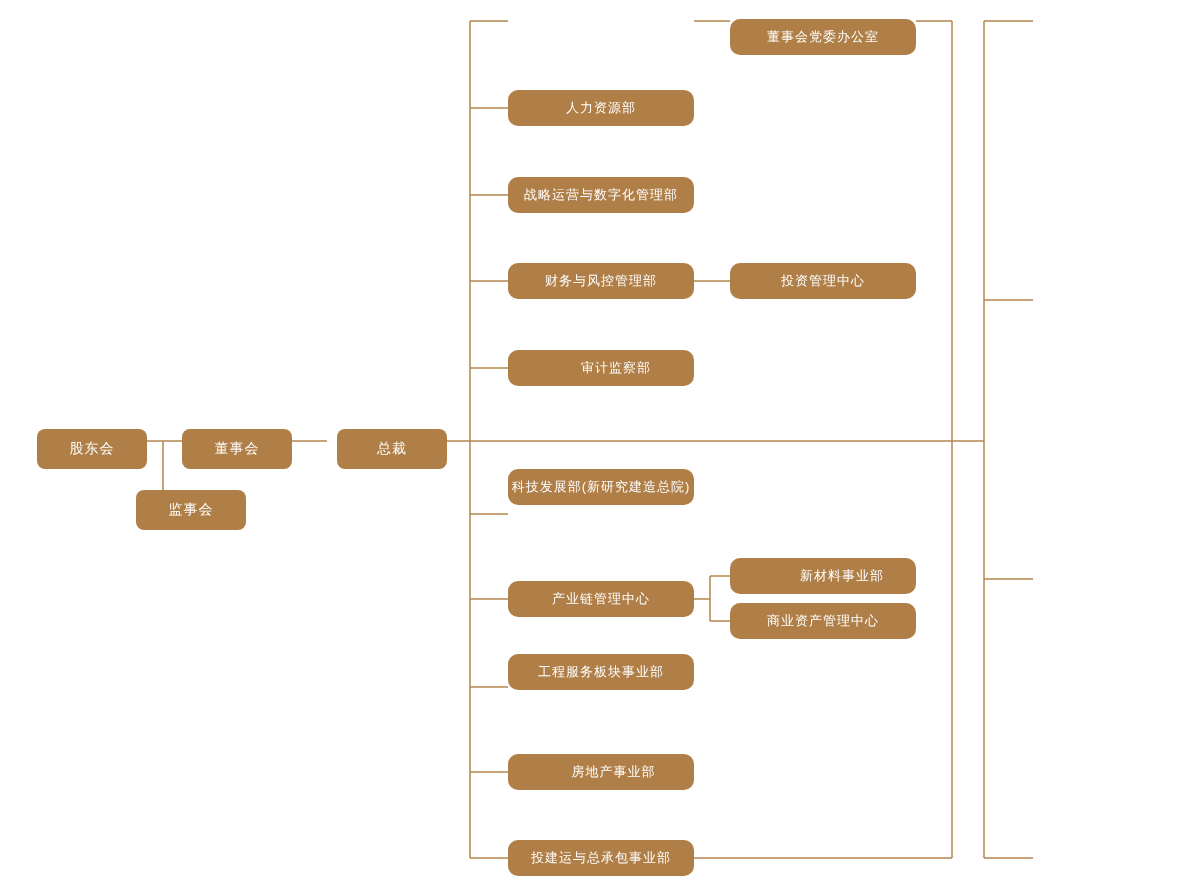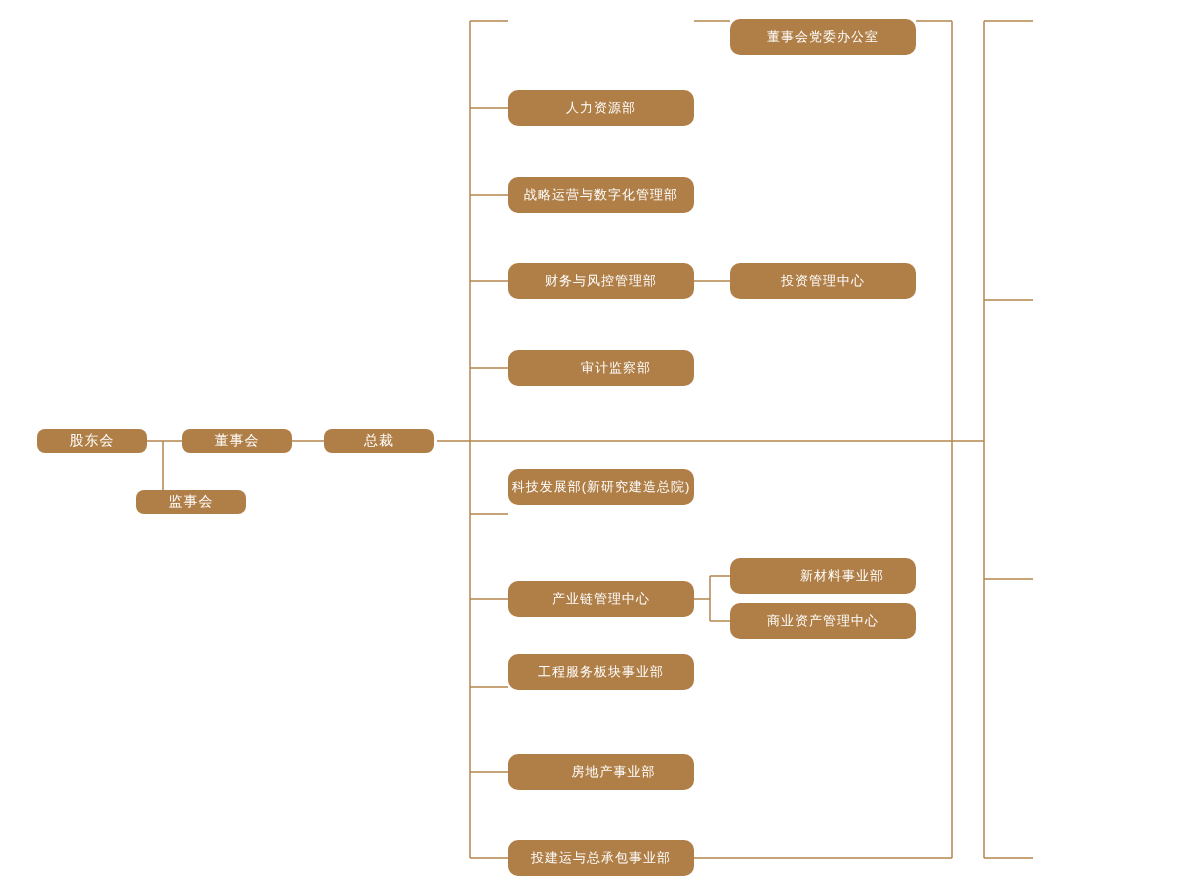--- a/index.html
+++ b/index.html
@@ -40,21 +40,21 @@
     white-space: nowrap;
   }
   .node.dept {
     width: 186px;
     height: 36px;
     border-radius: 10px;
     font-size: 13px;
   }
   .node.gov {
     width: 110px;
-    height: 24px;
+    height: 40px;
     border-radius: 8px;
     font-size: 14px;
   }
 </style>
 </head>
 <body>
 
 <div class="canvas" style="--node-fill: #b07f47; --line-color: #b5854c; --text-color: #ffffff; --bg-color: #ffffff;">
 
   <svg class="connectors" viewBox="0 0 1202 880" xmlns="http://www.w3.org/2000/svg" aria-hidden="true">
@@ -93,21 +93,21 @@
 
     <line x1="984" y1="21" x2="984" y2="858"></line>
     <line x1="984" y1="21" x2="1033" y2="21"></line>
     <line x1="984" y1="300" x2="1033" y2="300"></line>
     <line x1="984" y1="579" x2="1033" y2="579"></line>
     <line x1="984" y1="858" x2="1033" y2="858"></line>
   </svg>
 
   <div class="node gov" style="left:37px;  top:429px;">股东会</div>
   <div class="node gov" style="left:182px; top:429px;">董事会</div>
-  <div class="node gov" style="left:324px; top:429px;">总裁</div>
+  <div class="node gov" style="left:337px; top:429px;">总裁</div>
   <div class="node gov" style="left:108px; top:490px;margin-left:28px;">监事会</div>
 
   <div class="node dept" style="left:508px; top:90px;">人力资源部</div>
   <div class="node dept" style="left:508px; top:177px;">战略运营与数字化管理部</div>
   <div class="node dept" style="left:508px; top:263px;">财务与风控管理部</div>
   <div class="node dept" style="left:508px; top:350px;padding-left:30px;">审计监察部</div>
   <div class="node dept" style="left:508px; top:469px;">科技发展部(新研究建造总院)</div>
   <div class="node dept" style="left:508px; top:581px;">产业链管理中心</div>
   <div class="node dept" style="left:508px; top:642px;margin-top:12px;">工程服务板块事业部</div>
   <div class="node dept" style="left:508px; top:754px;padding-left:25px;">房地产事业部</div>

